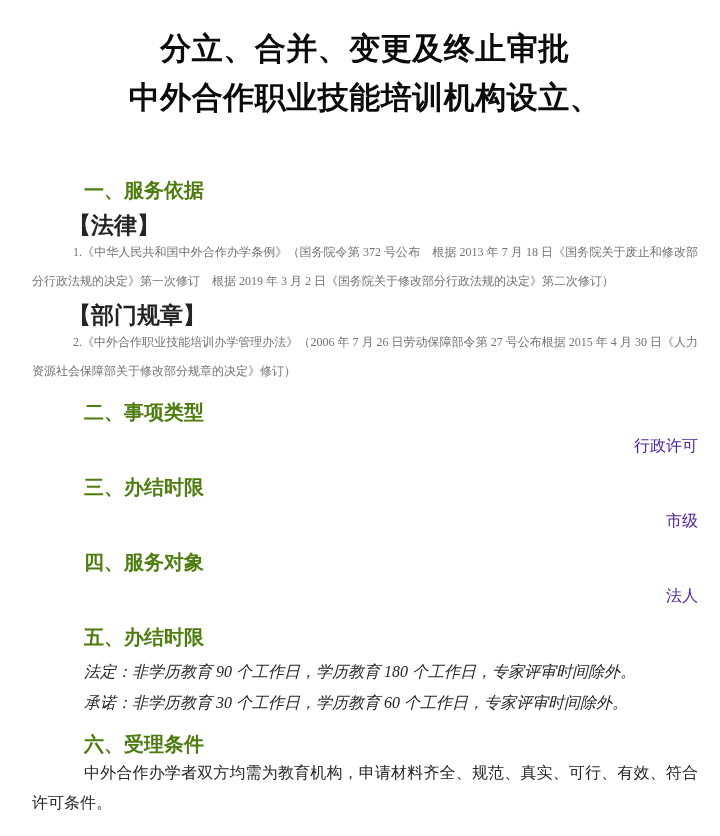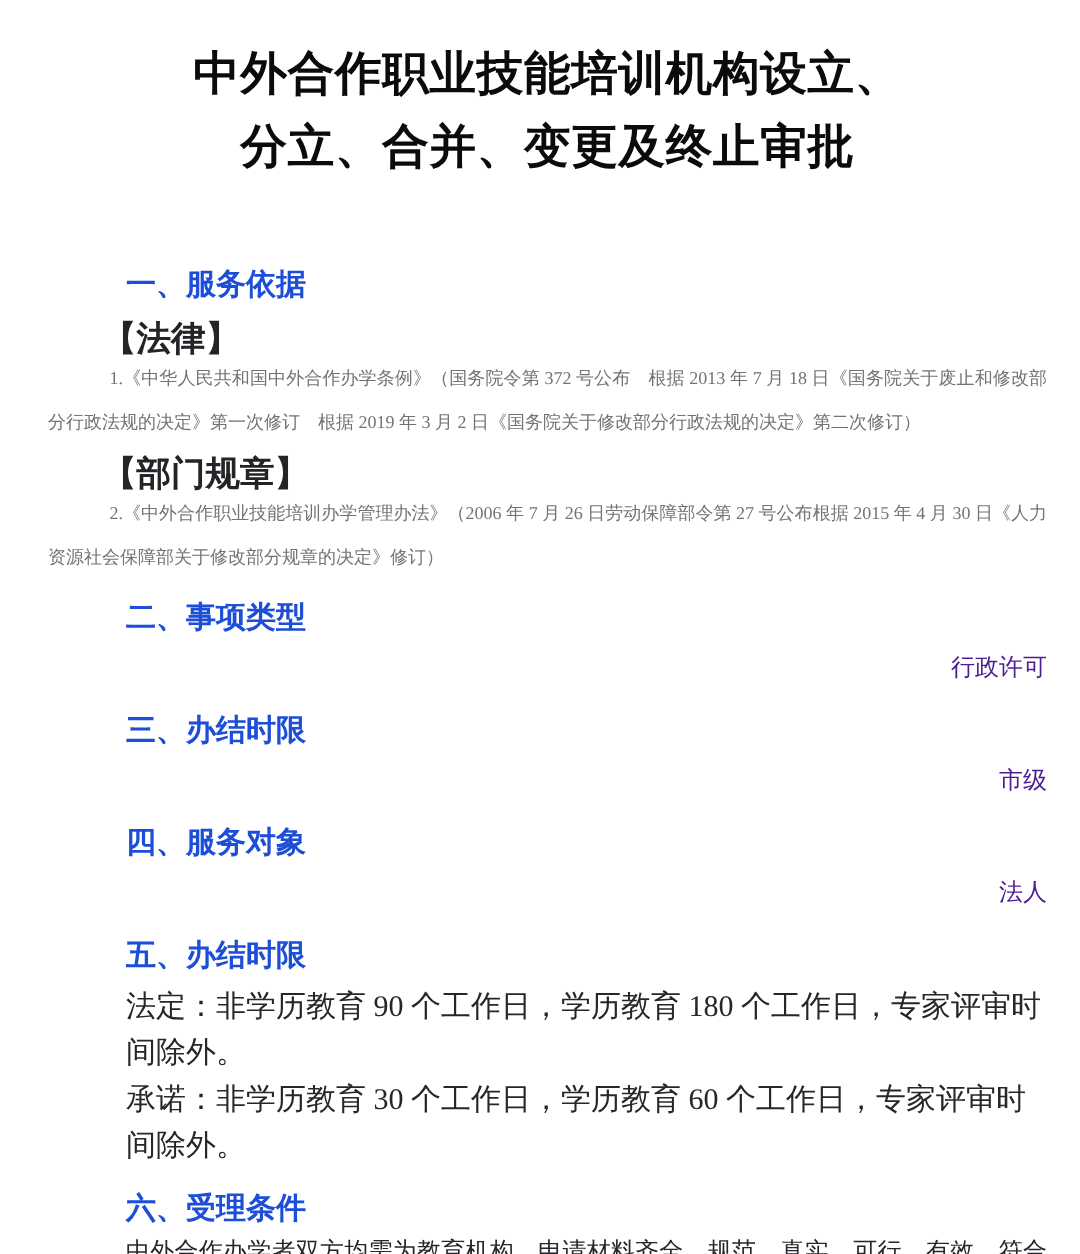--- a/index.html
+++ b/index.html
@@ -28,21 +28,21 @@
     line-height: 49px;
     letter-spacing: 0.5px;
     text-align: center;
     color: #0b0b0e;
   }
   .section-heading {
     font-family: "Liberation Sans", "DejaVu Sans", sans-serif;
     font-weight: 700;
     font-size: 20px;
     line-height: 28px;
-    color: #1d4ed8;
+    color: #4d7c0f;
     margin: 12px 0 0 52px;
   }
   .section-heading.first {
     margin-top: 54px;
   }
   .law-label {
     font-family: "Liberation Sans", "DejaVu Sans", sans-serif;
     font-weight: 700;
     font-size: 23px;
     line-height: 26px;
@@ -67,42 +67,43 @@
     line-height: 30px;
     color: #4c1d95;
     margin: 5px 0 0 52px;
     text-align: right;
   }
   .limit-block {
     margin: 5px 0 0 52px;
   }
   .limit-line {
     font-family: "Liberation Serif", "DejaVu Serif", serif;
-    font-size: 20px;
+    font-size: 16px;
     line-height: 31px;
     color: #26262b;
+    font-style: italic;
   }
   .condition-para {
     font-family: "Liberation Serif", "DejaVu Serif", serif;
     font-size: 16px;
     line-height: 30px;
     text-align: justify;
     text-indent: 52px;
     color: #26262b;
     margin: 0;
   }
 </style>
 </head>
 <body>
 
 <div class="page">
 
   <div class="doc-title">
+    <div>分立、合并、变更及终止审批</div>
     <div>中外合作职业技能培训机构设立、</div>
-    <div>分立、合并、变更及终止审批</div>
   </div>
 
   <div class="section-heading first">一、服务依据</div>
 
   <div class="law-label">【法律】</div>
   <p class="law-para">1.《中华人民共和国中外合作办学条例》（国务院令第 372 号公布　根据 2013 年 7 月 18 日《国务院关于废止和修改部分行政法规的决定》第一次修订　根据 2019 年 3 月 2 日《国务院关于修改部分行政法规的决定》第二次修订）</p>
 
   <div class="law-label second">【部门规章】</div>
   <p class="law-para">2.《中外合作职业技能培训办学管理办法》（2006 年 7 月 26 日劳动保障部令第 27 号公布根据 2015 年 4 月 30 日《人力资源社会保障部关于修改部分规章的决定》修订）</p>
 

